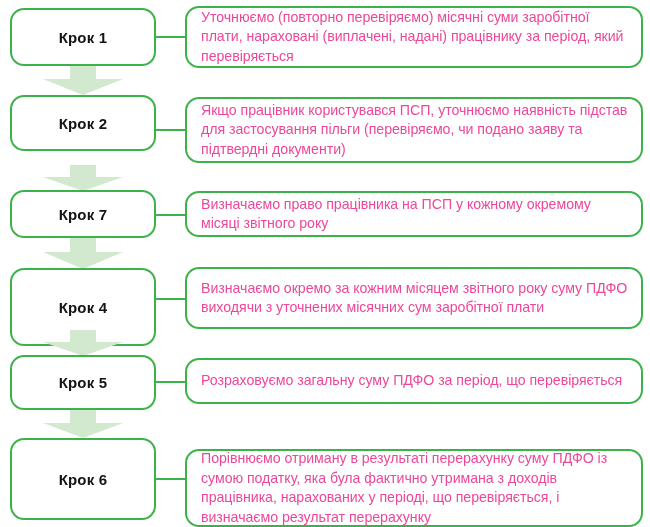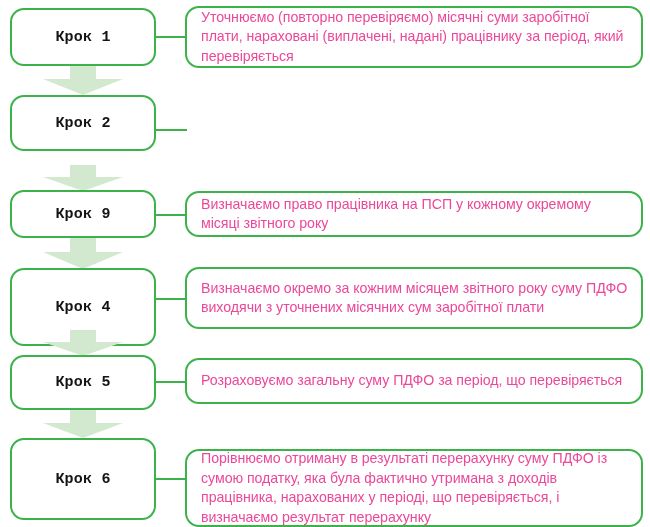--- a/index.html
+++ b/index.html
@@ -20,21 +20,20 @@
   .step-box {
     position: absolute;
     left: 10px;
     width: 146px;
     border: 2px solid #3cb34a;
     border-radius: 14px;
     background: #ffffff;
     display: flex;
     align-items: center;
     justify-content: center;
-    font-family: Liberation Mono, monospace;
   }
   .step-label {
     font-size: 15px;
     font-weight: bold;
     color: #141414;
     letter-spacing: 0.2px;
     white-space: nowrap;
   }
 
   
@@ -92,30 +91,33 @@
         <polygon points="27,0 53,0 53,13 80,13 40,29 0,13 27,13" fill="#d3e9cf"></polygon>
       </svg>
     </div>
   </div>
 
   <div class="row" style="top:0;height:190px;">
     <div class="step-box" style="top:95px;height:56px;">
       <span class="step-label">Крок 2</span>
     </div>
     <div class="connector" style="top:129px;"></div>
+    <div class="text-box" style="top:97px;height:66px;">
+      <div class="text-body">Якщо працівник користувався ПСП, уточнюємо наявність підстав для застосування пільги (перевіряємо, чи подано заяву та підтвердні документи)</div>
+    </div>
     <div class="arrow" style="top:165px;height:26px;">
       <svg viewBox="0 0 80 26" preserveAspectRatio="none" aria-hidden="true">
         <polygon points="27,0 53,0 53,12 80,12 40,26 0,12 27,12" fill="#d3e9cf"></polygon>
       </svg>
     </div>
   </div>
 
   <div class="row" style="top:0;height:268px;">
     <div class="step-box" style="top:190px;height:48px;">
-      <span class="step-label">Крок 9</span>
+      <span class="step-label">Крок 7</span>
     </div>
     <div class="connector" style="top:214px;"></div>
     <div class="text-box" style="top:191px;height:46px;">
       <div class="text-body">Визначаємо право працівника на ПСП у кожному окремому місяці звітного року</div>
     </div>
     <div class="arrow" style="top:238px;height:31px;">
       <svg viewBox="0 0 80 31" preserveAspectRatio="none" aria-hidden="true">
         <polygon points="27,0 53,0 53,14 80,14 40,31 0,14 27,14" fill="#d3e9cf"></polygon>
       </svg>
     </div>

